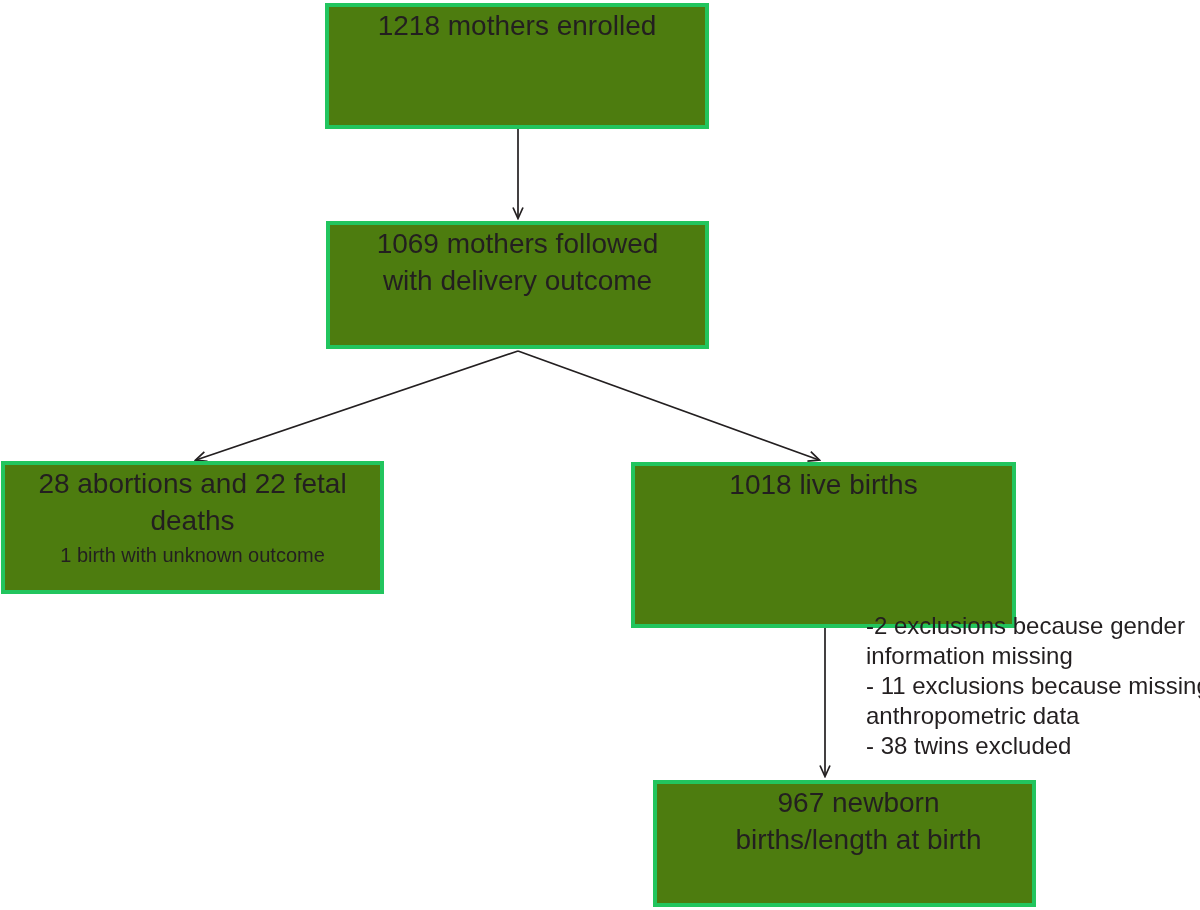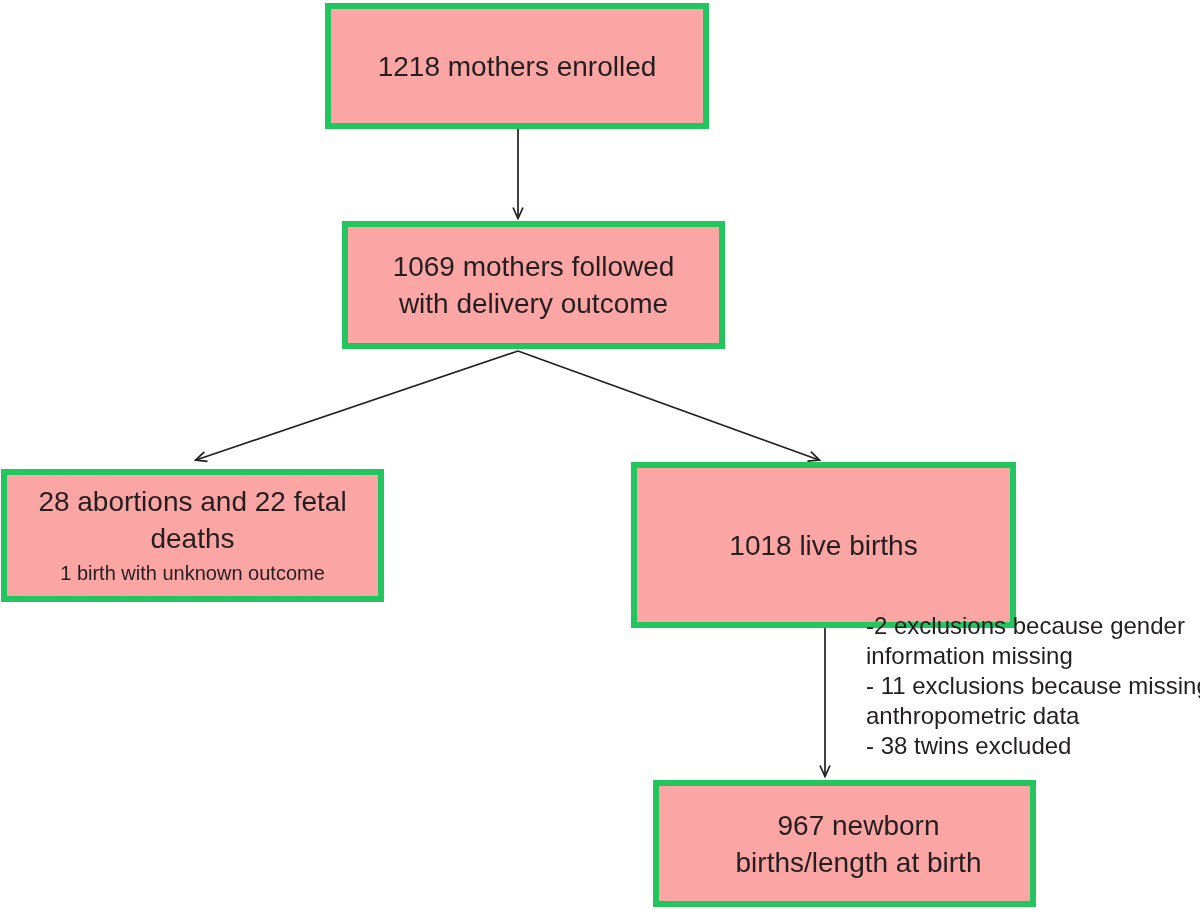--- a/index.html
+++ b/index.html
@@ -19,41 +19,40 @@
   .arrow-layer {
     position: absolute;
     left: 0;
     top: 0;
     width: 1200px;
     height: 910px;
   }
   .box {
     position: absolute;
     box-sizing: border-box;
-    border: 6px solid #22c55e;
-    background: #fca5a5;
+    border: 4px solid #22c55e;
+    background: #4d7c0f;
     display: flex;
     flex-direction: column;
-    justify-content: center;
     align-items: center;
     text-align: center;
   }
   .t-main {
     font-size: 28px;
     line-height: 37px;
     white-space: nowrap;
   }
   .t-sub {
     font-size: 20px;
     line-height: 32px;
     white-space: nowrap;
   }
   #box-enrolled   { left: 325px; top: 3px;   width: 384px; height: 126px; }
-  #box-followed   { left: 342px; top: 221px; width: 383px; height: 128px; }
-  #box-abortions  { left: 1px;   top: 461px; width: 383px; height: 133px; margin-top: 8px; }
+  #box-followed   { left: 326px; top: 221px; width: 383px; height: 128px; }
+  #box-abortions  { left: 1px;   top: 461px; width: 383px; height: 133px; }
   #box-livebirths { left: 631px; top: 462px; width: 385px; height: 166px; }
   #box-newborn    { left: 653px; top: 780px; width: 383px; height: 127px; padding-left: 28px; }
   .annotation {
     position: absolute;
     left: 866px;
     top: 611px;
     font-size: 24px;
     line-height: 30px;
     text-align: left;
   }

